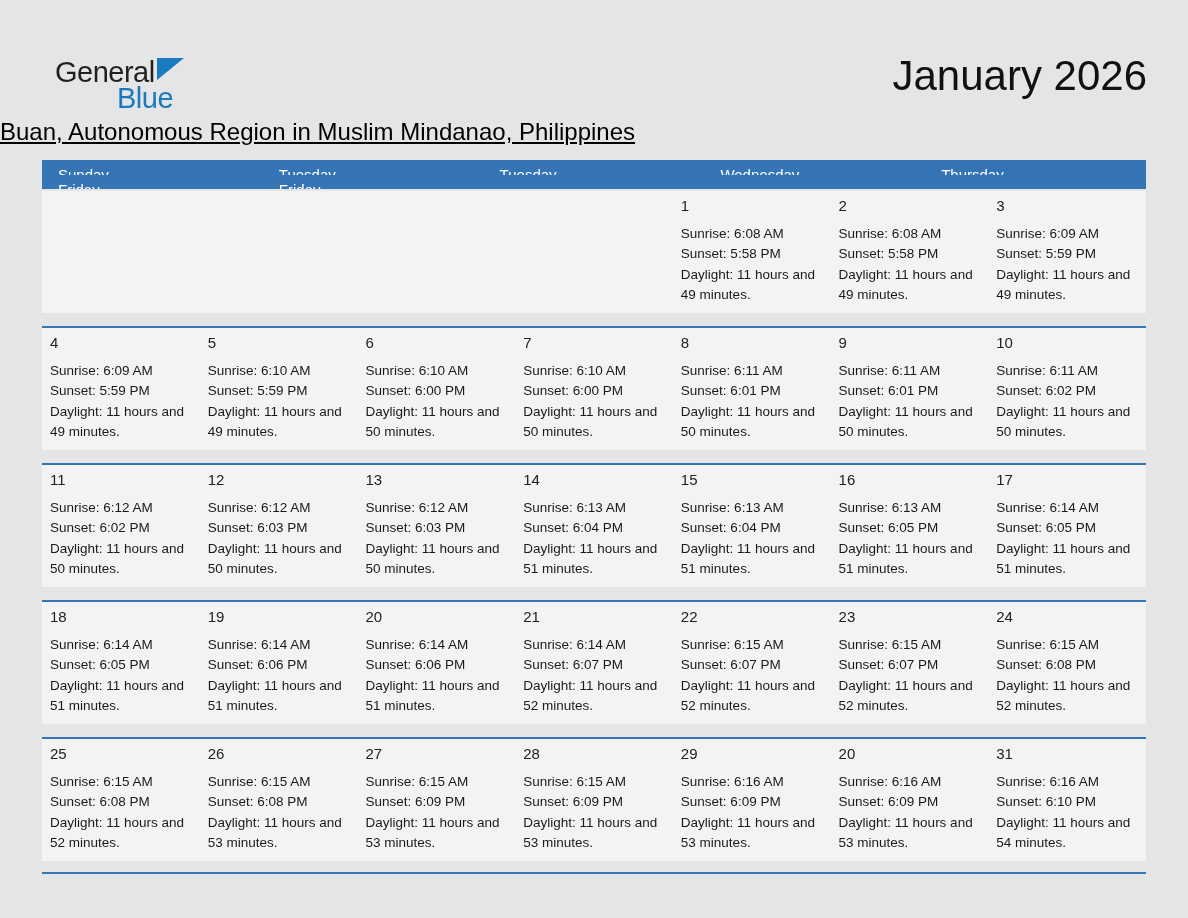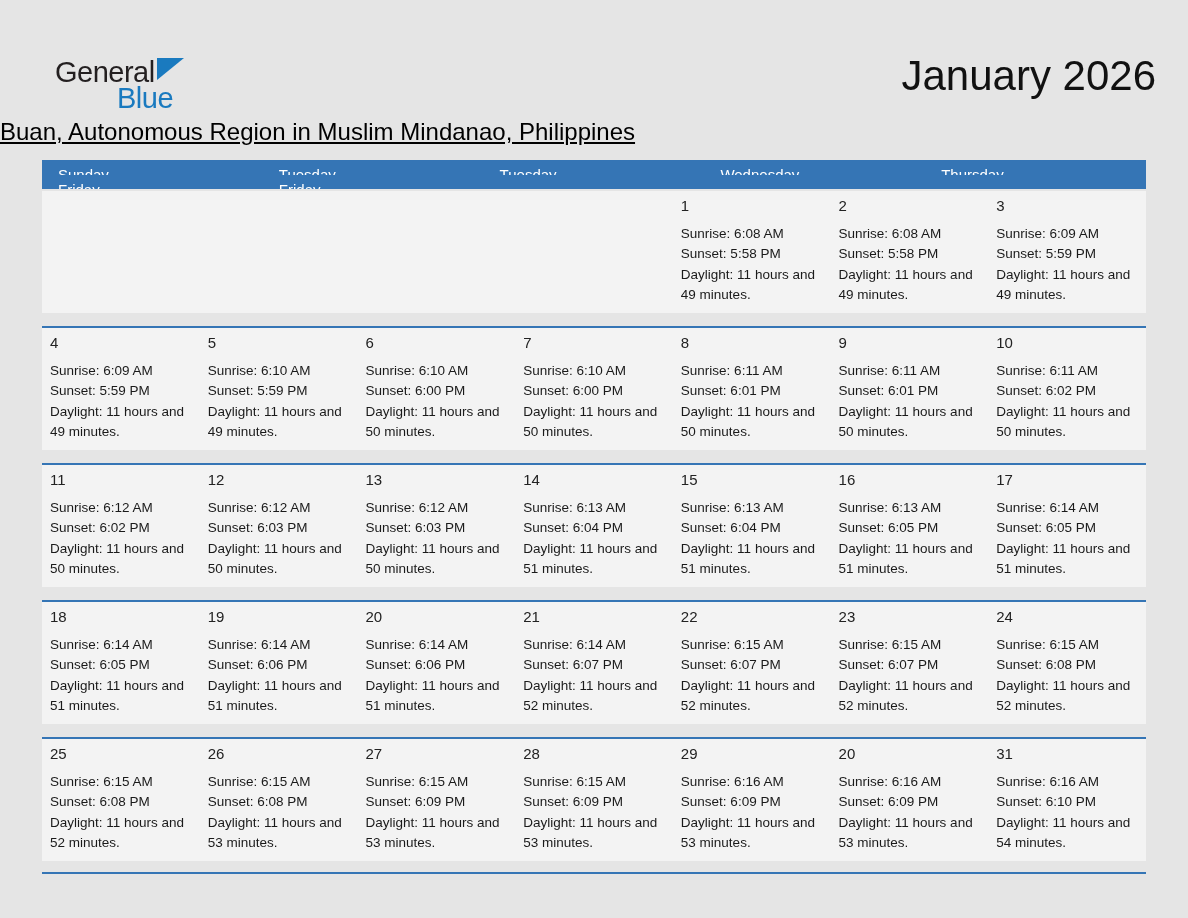--- a/index.html
+++ b/index.html
@@ -3,21 +3,21 @@
 <meta charset="utf-8">
 <style>
   html,body{margin:0;padding:0;background:#fff;}
   .page{position:relative;width:1188px;height:918px;background:#e5e5e5;font-family:"Liberation Sans",sans-serif;overflow:hidden;padding-left:16px;}
   
   .logo{position:absolute;left:55px;top:58px;line-height:1;}
   .logo-top{display:flex;align-items:flex-start;font-size:29px;color:#231f20;letter-spacing:-0.5px;}
   .tri{width:0;height:0;border-top:22px solid #1a7abf;border-right:27px solid transparent;margin-left:2px;}
   .logo-bottom{font-size:29px;color:#1a7abf;letter-spacing:-0.5px;margin:-3px 0 0 62px;}
   
-  .month{position:absolute;top:52px;right:48px;font-size:42px;color:#111;}
+  .month{position:absolute;top:52px;right:57px;font-size:42px;color:#111;}
   .location{position:absolute;top:118px;left:0;width:100%;text-align:left;font-size:24px;color:#000;text-decoration:underline;}
   
   .cal{position:absolute;left:42px;top:160px;width:1104px;}
   .whead{display:grid;grid-template-columns:repeat(5,1fr);background:#3575b5;height:29px;line-height:29px;}
   .wd{color:#fff;font-size:15px;padding-left:16px;white-space:nowrap;overflow:hidden;}
   .week{display:grid;grid-template-columns:repeat(7,1fr);background:#f3f3f3;min-height:121px;margin-top:13px;border-top:2px solid #3575b5;}
   .week.first{margin-top:2px;border-top:none;}
   .bottom-rule{border-top:2px solid #3575b5;margin-top:11px;height:0;}
   .cell{padding:6px 8px 8px 8px;}
   .num{font-size:15px;color:#222;margin-bottom:10px;}

